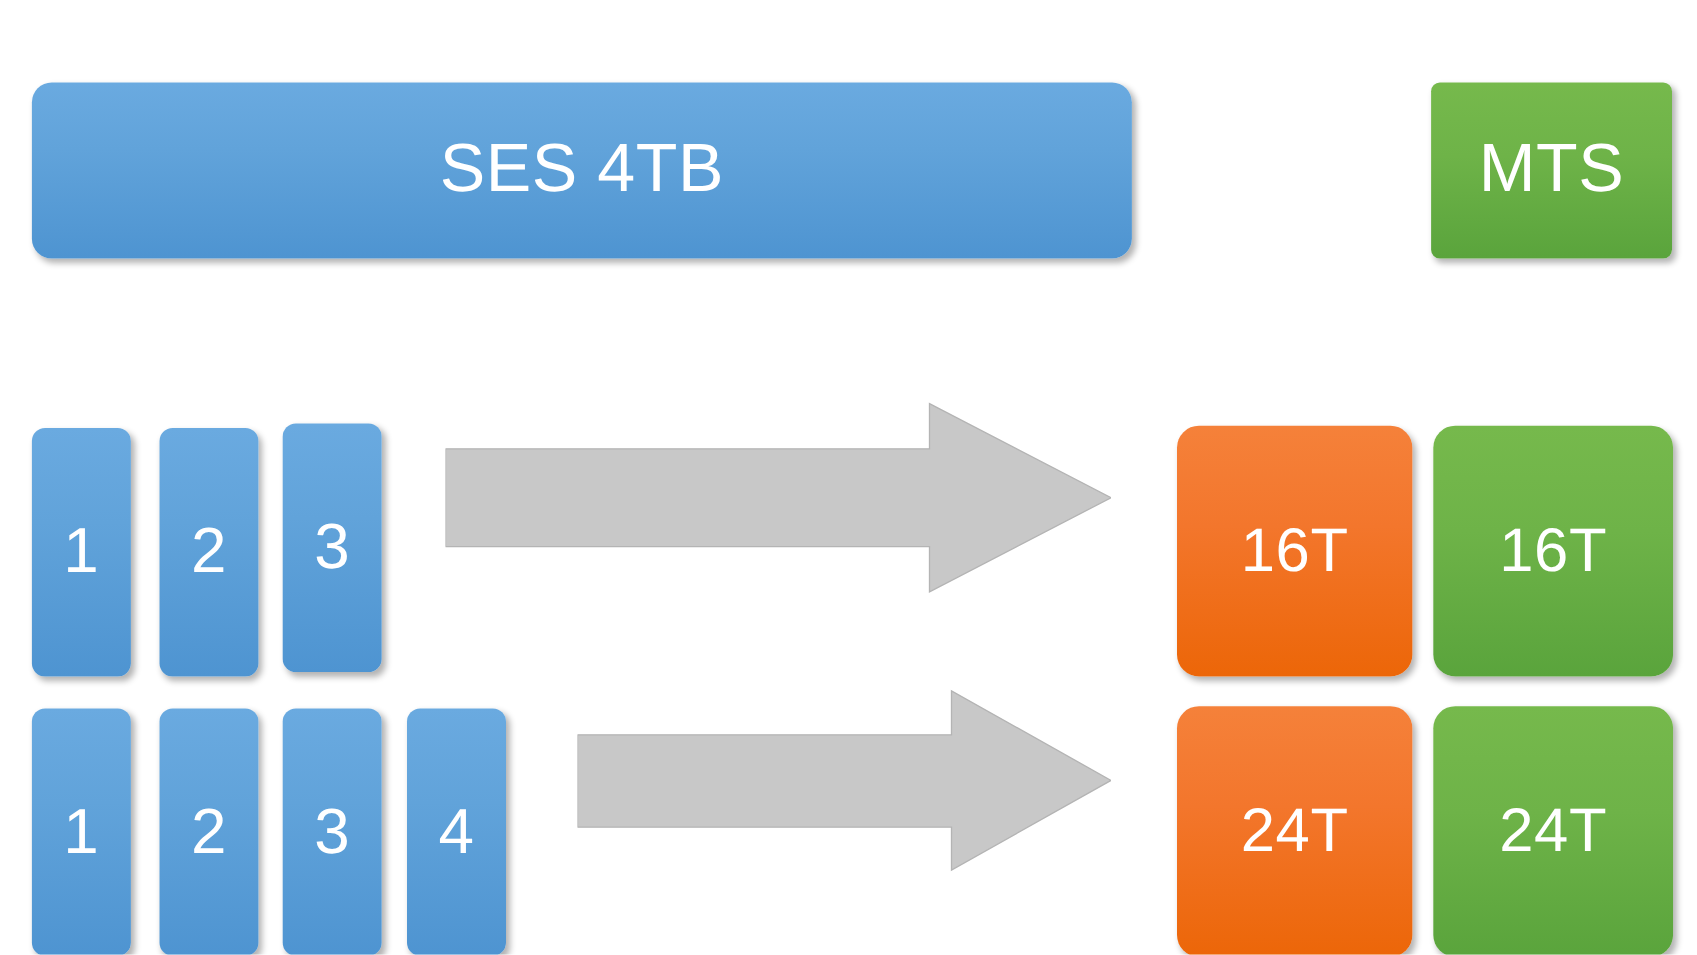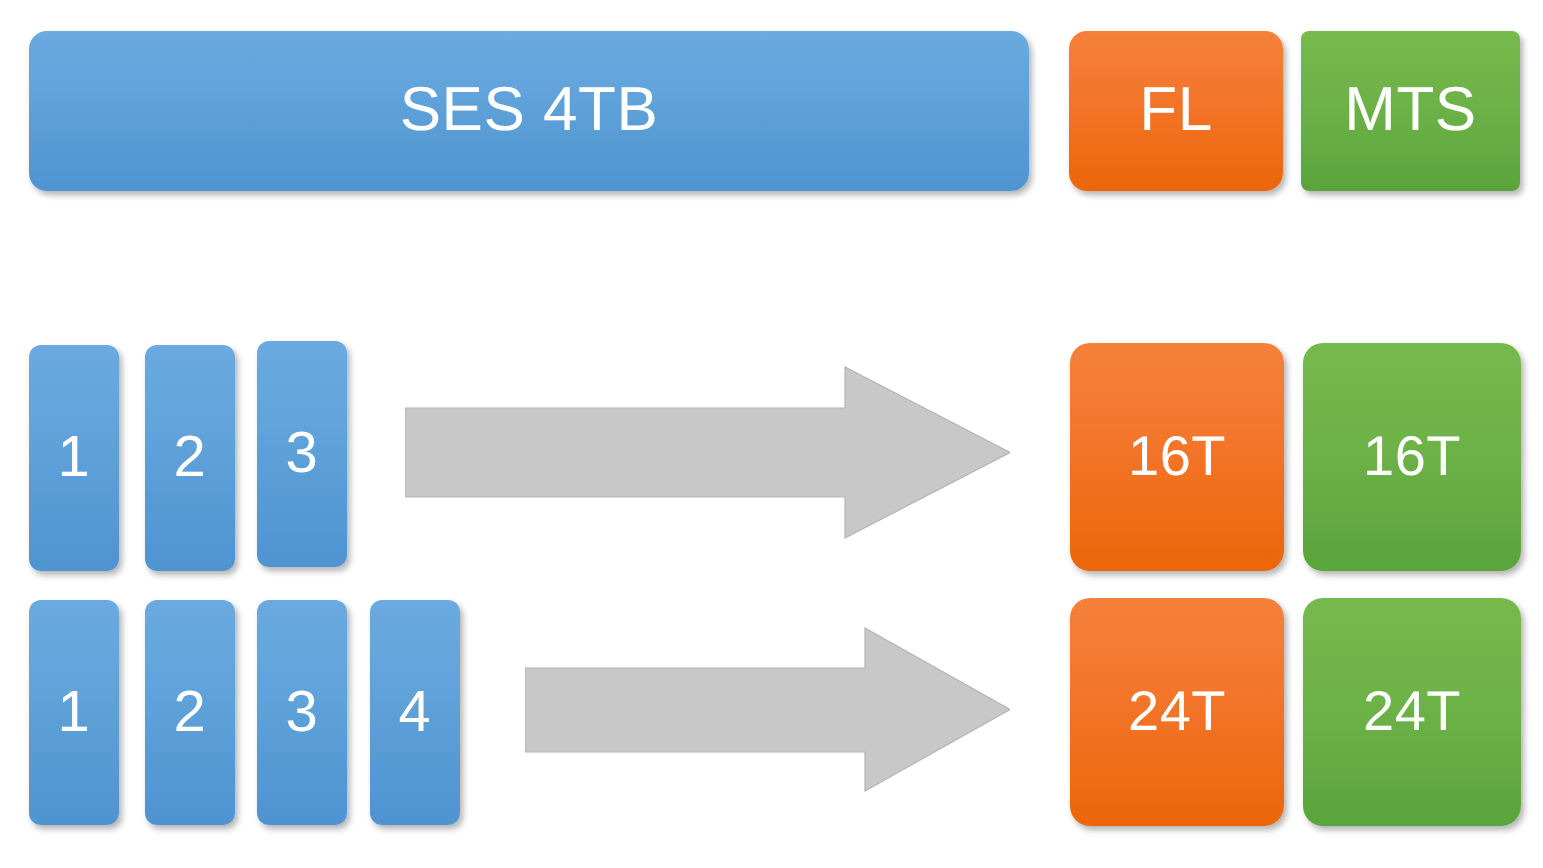--- a/index.html
+++ b/index.html
@@ -24,20 +24,21 @@
     box-sizing: border-box;
     display: flex;
     align-items: center;
     justify-content: center;
     color: #ffffff;
     line-height: 1;
     letter-spacing: 0.5px;
     font-weight: 300;
     text-rendering: geometricPrecision;
     box-shadow: 3px 4px 6px rgba(0,0,0,0.30);
+    margin-top: 44px;
   }
 
   .card.blue {
     background: linear-gradient(to bottom, #6aaae0 0%, #61a3da 38%, #4e94d1 100%);
   }
   .card.orange {
     background: linear-gradient(to bottom, #f5813a 0%, #f3762c 40%, #ec6608 100%);
   }
   .card.green {
     background: linear-gradient(to bottom, #76b94c 0%, #6eb348 42%, #5aa43c 100%);
@@ -126,23 +127,20 @@
 </style>
 </head>
 <body>
 
 <div id="canvas">
 
   <div id="ses-card" class="card blue">
     <span class="lbl">SES 4TB</span>
   </div>
 
-  <div id="fl-card" class="card orange">
-    <span class="lbl">FL</span>
-  </div>
 
   <div id="mts-card" class="card green">
     <span class="lbl">MTS</span>
   </div>
 
   <div id="brick-a-1" class="card blue brick">
     <span class="lbl">1</span>
   </div>
   <div id="brick-a-2" class="card blue brick">
     <span class="lbl">2</span>

